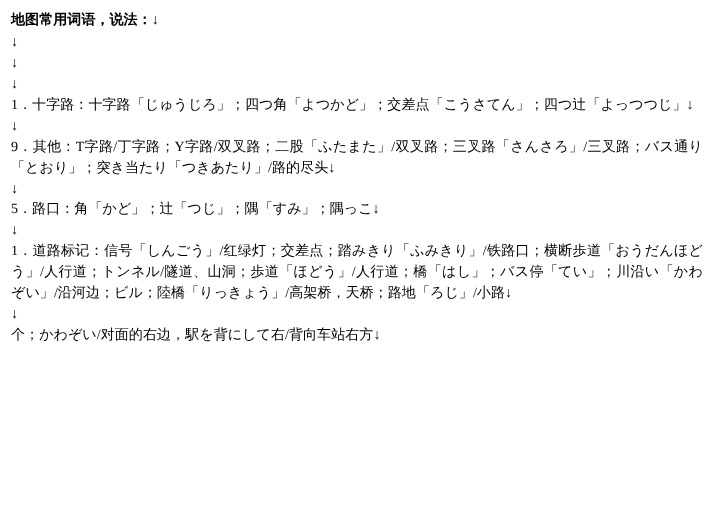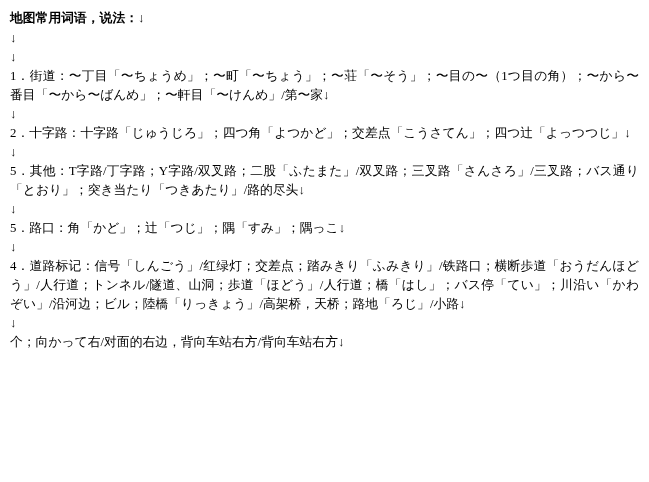--- a/index.html
+++ b/index.html
@@ -54,37 +54,36 @@
 
 <div id="page">
   <div class="doc-body">
 
     <p class="para title">地图常用词语，说法：↓</p>
 
     <p class="para blank">↓</p>
 
     <p class="para blank">↓</p>
 
-    <p class="para">1．街道：〜丁目「〜ちょうめ」；〜町「〜ちょう」；〜荘「〜そう」；〜目の〜（1つ目の角）；〜から〜番目「〜から〜ばんめ」；〜軒目「〜けんめ」/第〜家↓</p>
 
     <p class="para blank">↓</p>
 
-    <p class="para">2．十字路：十字路「じゅうじろ」；四つ角「よつかど」；交差点「こうさてん」；四つ辻「よっつつじ」↓</p>
+    <p class="para">1．十字路：十字路「じゅうじろ」；四つ角「よつかど」；交差点「こうさてん」；四つ辻「よっつつじ」↓</p>
 
     <p class="para blank">↓</p>
 
-    <p class="para">5．其他：T字路/丁字路；Y字路/双叉路；二股「ふたまた」/双叉路；三叉路「さんさろ」/三叉路；バス通り「とおり」；突き当たり「つきあたり」/路的尽头↓</p>
+    <p class="para">9．其他：T字路/丁字路；Y字路/双叉路；二股「ふたまた」/双叉路；三叉路「さんさろ」/三叉路；バス通り「とおり」；突き当たり「つきあたり」/路的尽头↓</p>
 
     <p class="para blank">↓</p>
 
     <p class="para">5．路口：角「かど」；辻「つじ」；隅「すみ」；隅っこ↓</p>
 
     <p class="para blank">↓</p>
 
-    <p class="para">4．道路标记：信号「しんごう」/红绿灯；交差点；踏みきり「ふみきり」/铁路口；横断歩道「おうだんほどう」/人行道；トンネル/隧道、山洞；歩道「ほどう」/人行道；橋「はし」；バス停「てい」；川沿い「かわぞい」/沿河边；ビル；陸橋「りっきょう」/高架桥，天桥；路地「ろじ」/小路↓</p>
+    <p class="para">1．道路标记：信号「しんごう」/红绿灯；交差点；踏みきり「ふみきり」/铁路口；横断歩道「おうだんほどう」/人行道；トンネル/隧道、山洞；歩道「ほどう」/人行道；橋「はし」；バス停「てい」；川沿い「かわぞい」/沿河边；ビル；陸橋「りっきょう」/高架桥，天桥；路地「ろじ」/小路↓</p>
 
     <p class="para blank">↓</p>
 
 
-    <p class="para">个；向かって右/对面的右边，背向车站右方/背向车站右方↓</p>
+    <p class="para">个；かわぞい/对面的右边，駅を背にして右/背向车站右方↓</p>
 
   </div>
 </div>
 
 </body></html>

